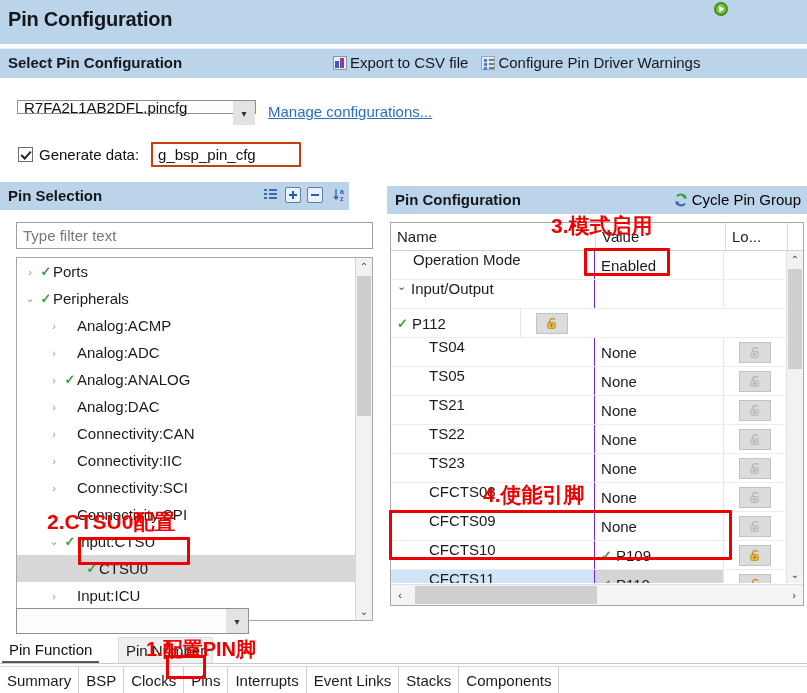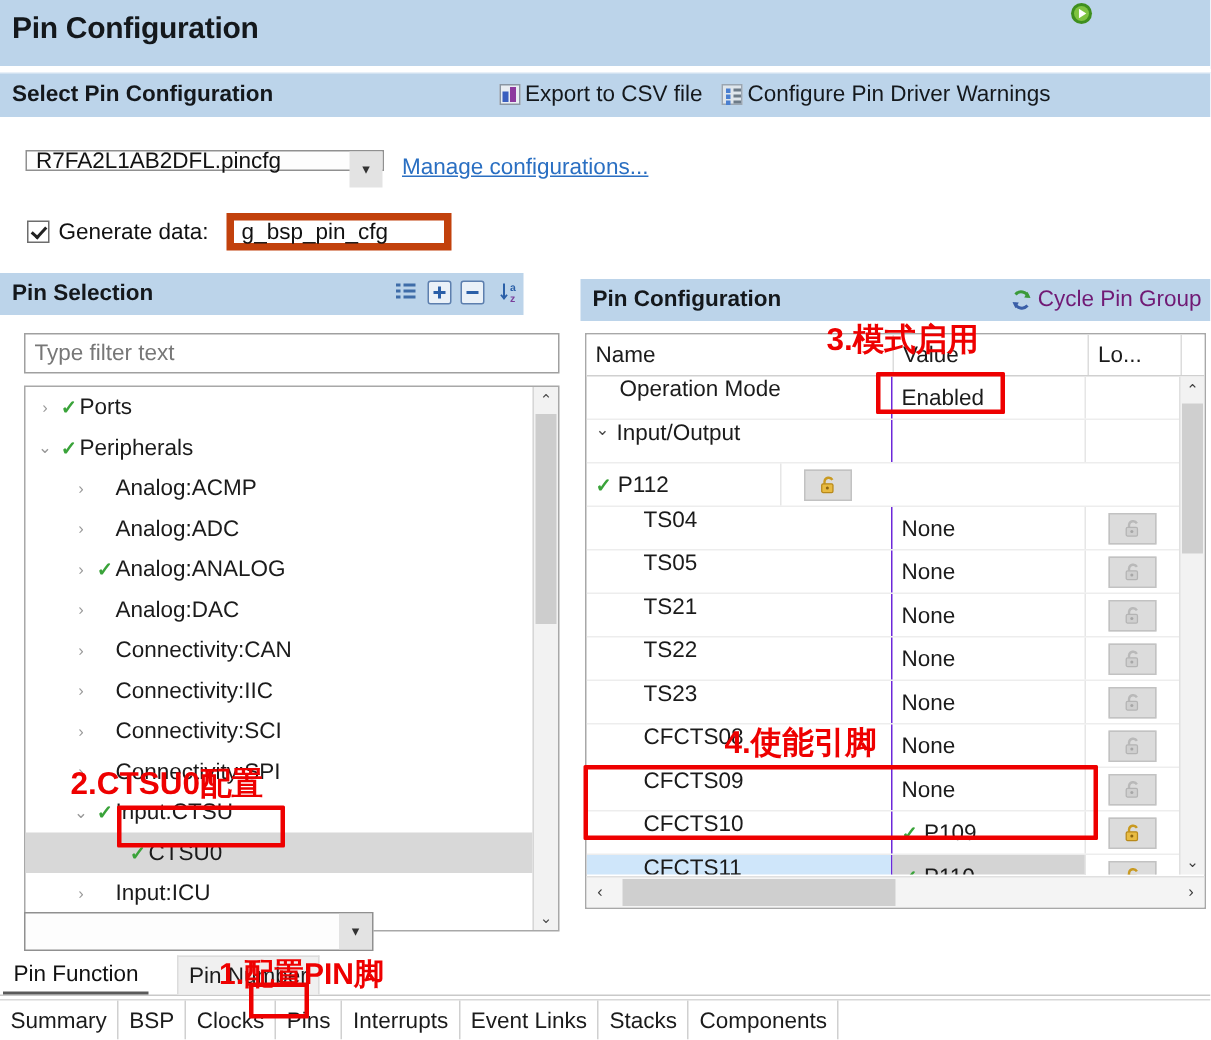--- a/index.html
+++ b/index.html
@@ -102,21 +102,21 @@
     position: relative; flex: none;
   }
   .chk::after {
     content: ""; position: absolute; left: 4px; top: 1px;
     width: 4px; height: 8px; border: solid #222; border-width: 0 2px 2px 0;
     transform: rotate(42deg);
   }
   .gen-data-label { font-size: 15px; color: #111; }
   .gen-data-input {
     margin-left: 6px; width: 150px; height: 25px;
-    border: 5px solid #c2410c; background: #fff;
+    border: 2px solid #c2410c; background: #fff;
     font-size: 15px; color: #111; padding: 1px 5px;
     display: flex; align-items: center;
   }
 
   
   .panel-head {
     position: absolute; height: 28px; background: #bcd4ea;
   }
   .panel-head .ph-title {
     position: absolute; left: 8px; top: 5px;
@@ -153,21 +153,21 @@
   .tool-minus::after {
     content: ""; position: absolute; left: 3px; top: 6px; width: 8px; height: 2px; background: #2a5fa8;
   }
   .tool-sort {
     font-size: 9px; color: #2a5fa8; font-weight: bold; line-height: 7px;
     text-align: right; padding-left: 4px;
   }
 
   .cycle-btn {
     position: absolute; right: 6px; top: 5px;
-    font-size: 15px; color: #701a75;
+    font-size: 15px; color: #000000;
     display: flex; align-items: center; gap: 4px; white-space: nowrap;
   }
   .cycle-ic {
     width: 14px; height: 14px; position: relative; display: inline-block;
   }
 
   
   .filter-box {
     position: absolute; left: 16px; top: 222px; width: 357px; height: 27px;
     border: 1px solid #a0a0a0; background: #fff;

